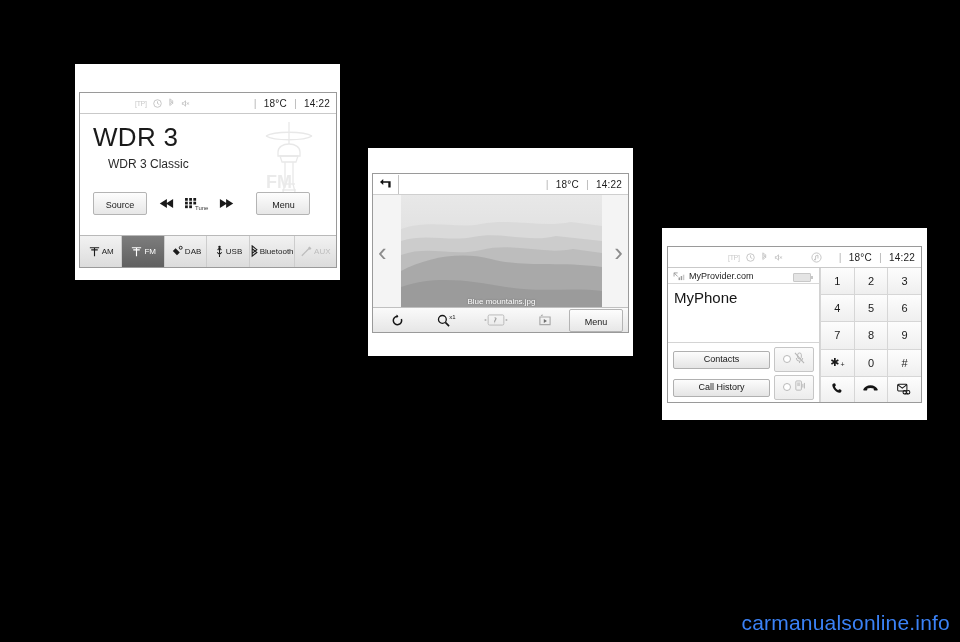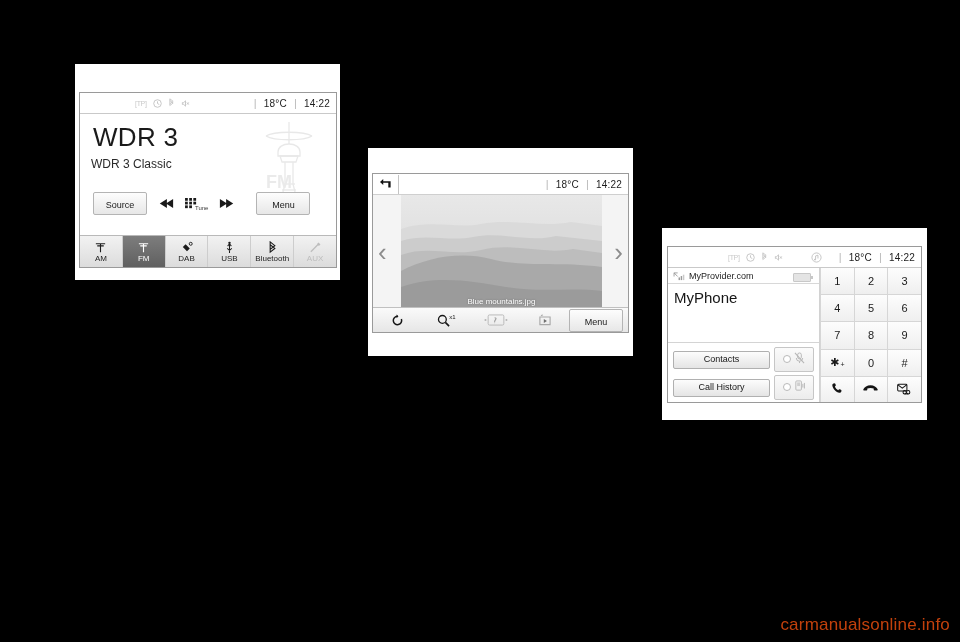--- a/index.html
+++ b/index.html
@@ -83,21 +83,21 @@
   .station-name {
     position: absolute;
     left: 13px;
     top: 8px;
     font-size: 26px;
     color: #1a1a1a;
     letter-spacing: .3px;
   }
   .station-sub {
     position: absolute;
-    left: 11px;
+    left: 28px;
     top: 43px;
     font-size: 12px;
     color: #2a2a2a;
   }
   .radio-controls {
     position: absolute;
     left: 13px;
     top: 78px;
     display: flex;
     align-items: center;
@@ -152,21 +152,21 @@
     height: 32px;
     display: flex;
     background: linear-gradient(#f2f2f2, #dcdcdc);
     border-top: 1px solid #b9b9b9;
     box-sizing: border-box;
   }
   .tab {
     flex: 1;
     position: relative;
     display: flex;
-    flex-direction: column;
+    flex-direction: row;
     align-items: center;
     justify-content: center;
     gap: 1px;
     border-right: 1px solid #cdcdcd;
     box-sizing: border-box;
     color: #1c1c1c;
   }
   .tab:last-child { border-right: none; }
   .tab-label { font-size: 8px; line-height: 1; }
   .tab.active {
@@ -375,22 +375,22 @@
     margin-left: 1px;
     margin-top: 4px;
   }
   .key-icon { color: #141414; }
 
   
   #watermark {
     position: absolute;
     right: 10px;
     bottom: 7px;
-    font-size: 17px;
-    color: #c2410c;
+    font-size: 21px;
+    color: #3b82f6;
     letter-spacing: .2px;
   }
 </style>
 </head>
 <body>
 
 <div class="panel" id="radio-panel">
   <div class="screen" id="radio-screen">
 
     <div class="statusbar">

